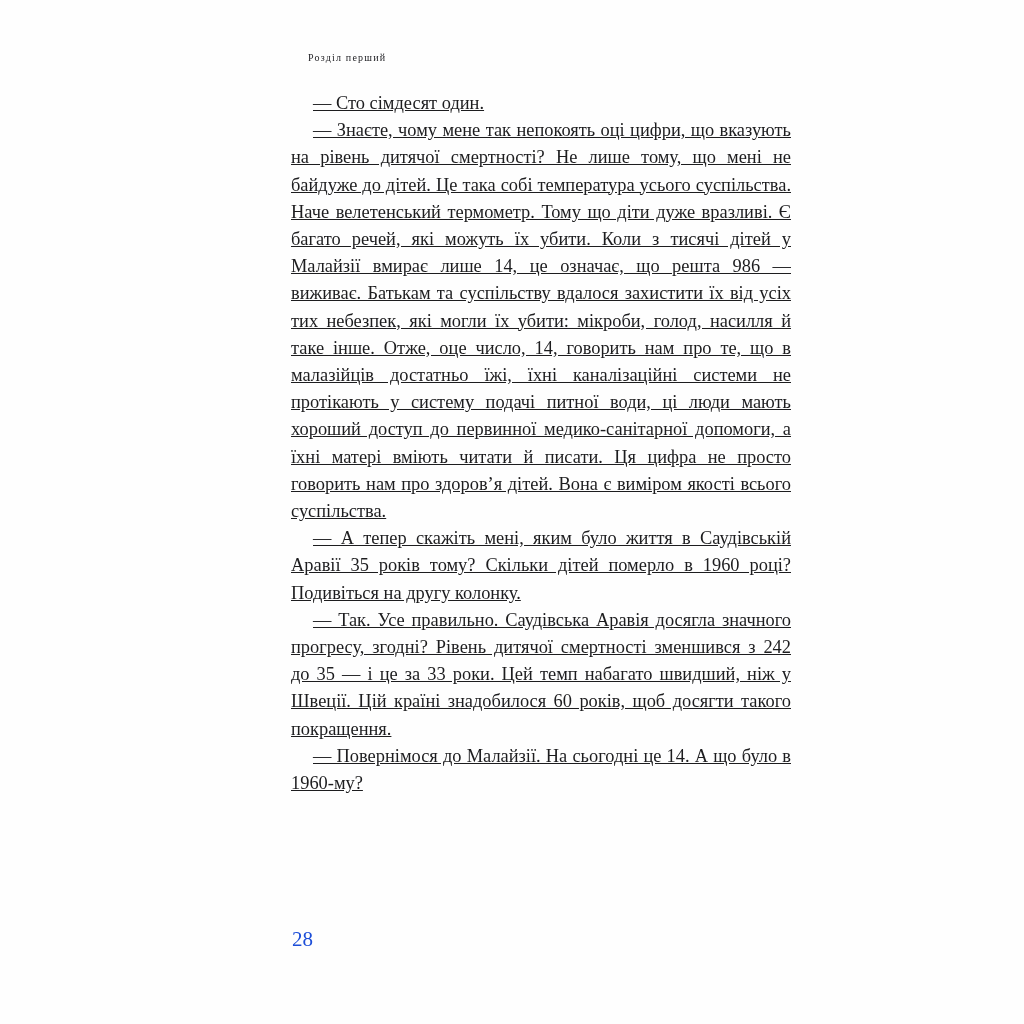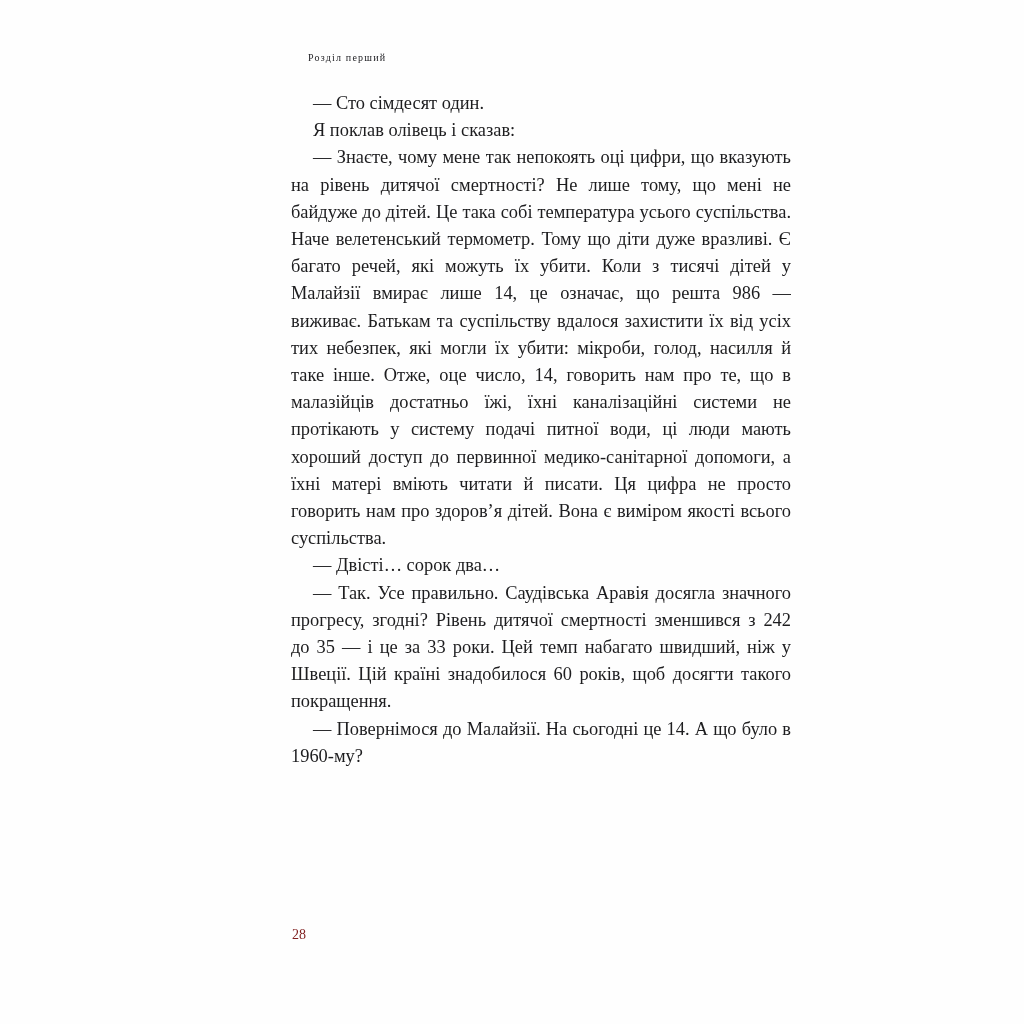--- a/index.html
+++ b/index.html
@@ -31,41 +31,41 @@
     top: 90px;
     width: 500px;
     font-size: 18.4px;
     line-height: 27.2px;
     text-align: justify;
   }
   .text-block p {
     margin: 0;
     padding: 0;
     text-indent: 22px;
+    text-decoration: underline;
   }
   .page-number {
     position: absolute;
     left: 292px;
     top: 927px;
-    font-size: 14px;
-    color: #7f1d1d;
+    font-size: 21px;
+    color: #1d4ed8;
   }
 </style>
 </head>
 <body>
 
 <div class="page">
 
   <div class="running-head">Розділ перший</div>
 
   <div class="text-block">
     <p>— Сто сімдесят один.</p>
-    <p>Я поклав олівець і сказав:</p>
     <p>— Знаєте, чому мене так непокоять оці цифри, що вказують на рівень дитячої смертності? Не лише тому, що мені не байдуже до дітей. Це така собі температура усього суспільства. Наче велетенський термометр. Тому що діти дуже вразливі. Є багато речей, які можуть їх убити. Коли з тисячі дітей у Малайзії вмирає лише 14, це означає, що решта 986 — виживає. Батькам та суспільству вдалося захистити їх від усіх тих небезпек, які могли їх убити: мікроби, голод, насилля й таке інше. Отже, оце число, 14, говорить нам про те, що в малазійців достатньо їжі, їхні каналізаційні системи не протікають у систему подачі питної води, ці люди мають хороший доступ до первинної медико-санітарної допомоги, а їхні матері вміють читати й писати. Ця цифра не просто говорить нам про здоров’я дітей. Вона є виміром якості всього суспільства.</p>
-    <p>— Двісті… сорок два…</p>
+    <p>— А тепер скажіть мені, яким було життя в Саудівській Аравії 35 років тому? Скільки дітей померло в 1960 році? Подивіться на другу колонку.</p>
     <p>— Так. Усе правильно. Саудівська Аравія досягла значного прогресу, згодні? Рівень дитячої смертності зменшився з 242 до 35 — і це за 33 роки. Цей темп набагато швидший, ніж у Швеції. Цій країні знадобилося 60 років, щоб досягти такого покращення.</p>
     <p>— Повернімося до Малайзії. На сьогодні це 14. А що було в 1960-му?</p>
 
   </div>
 
   <div class="page-number">28</div>
 
 </div>
 
 </body></html>

